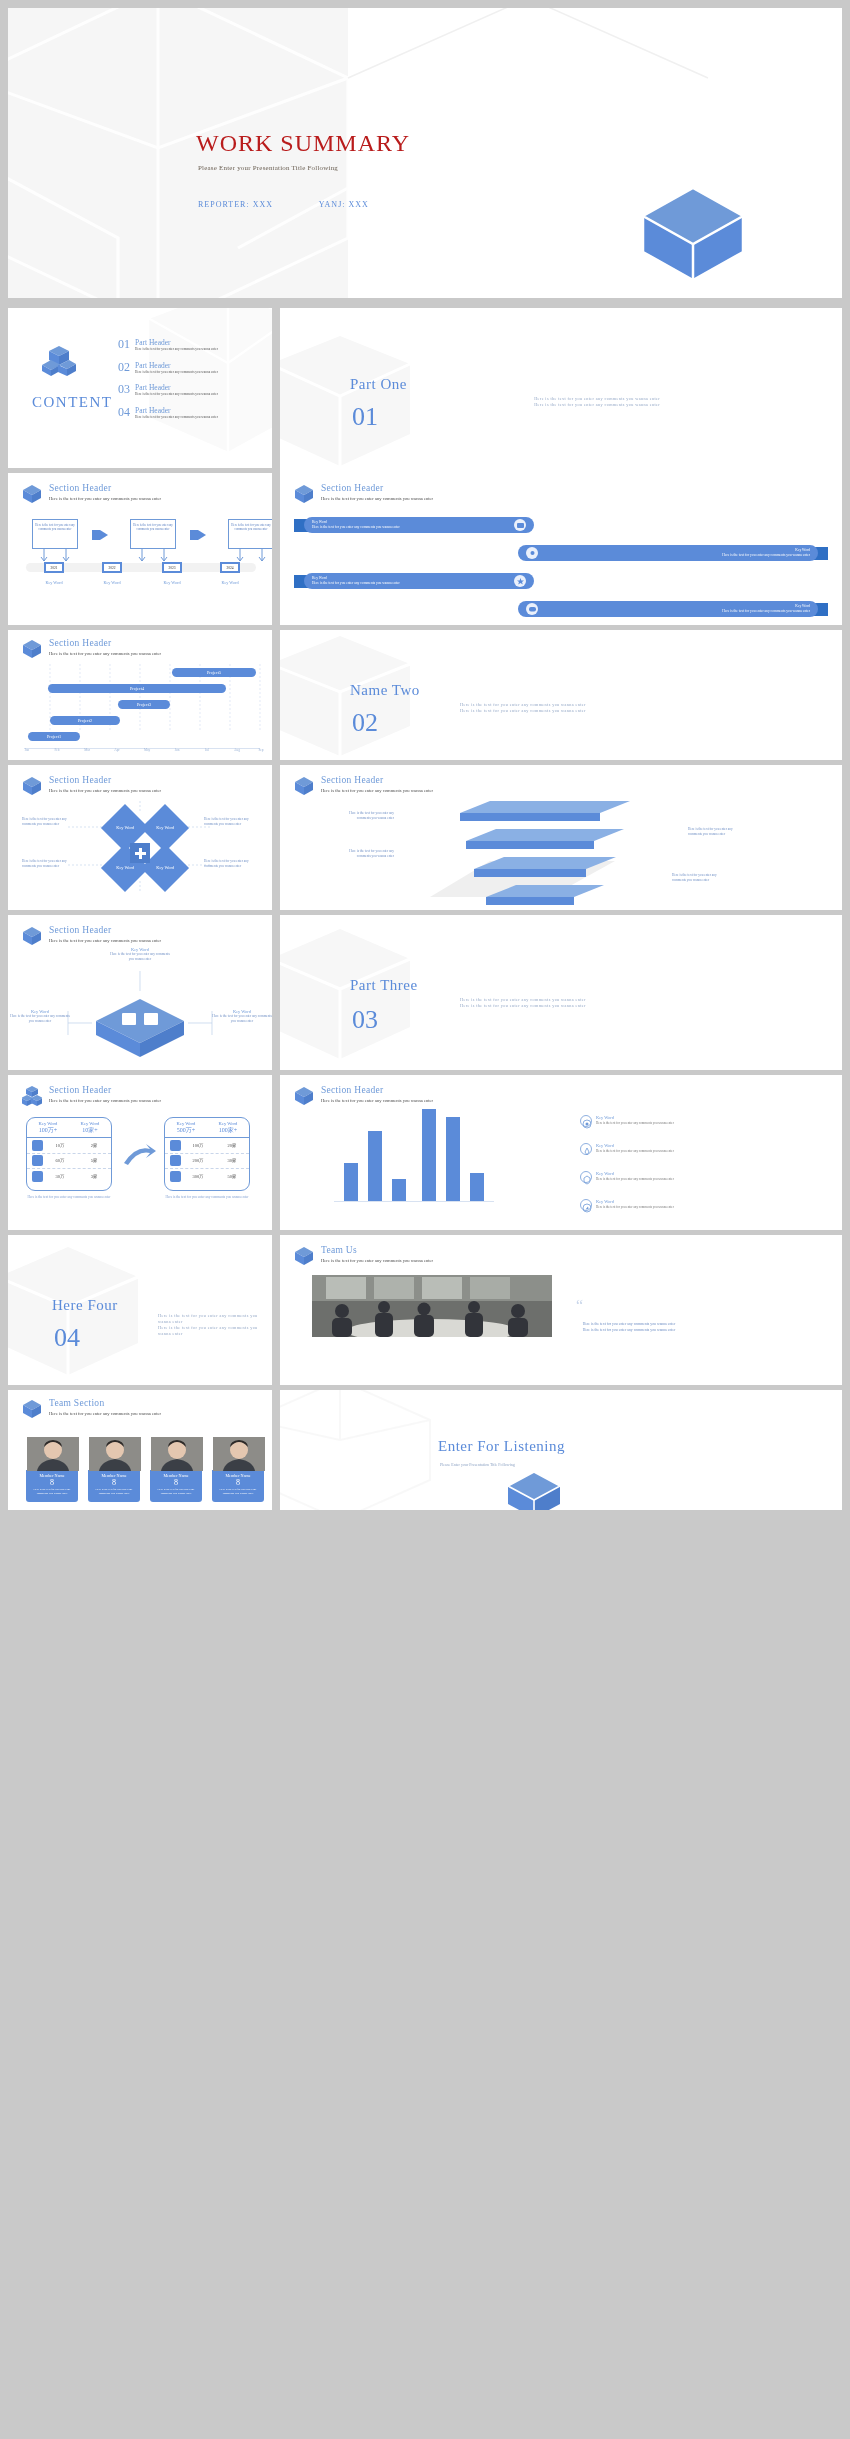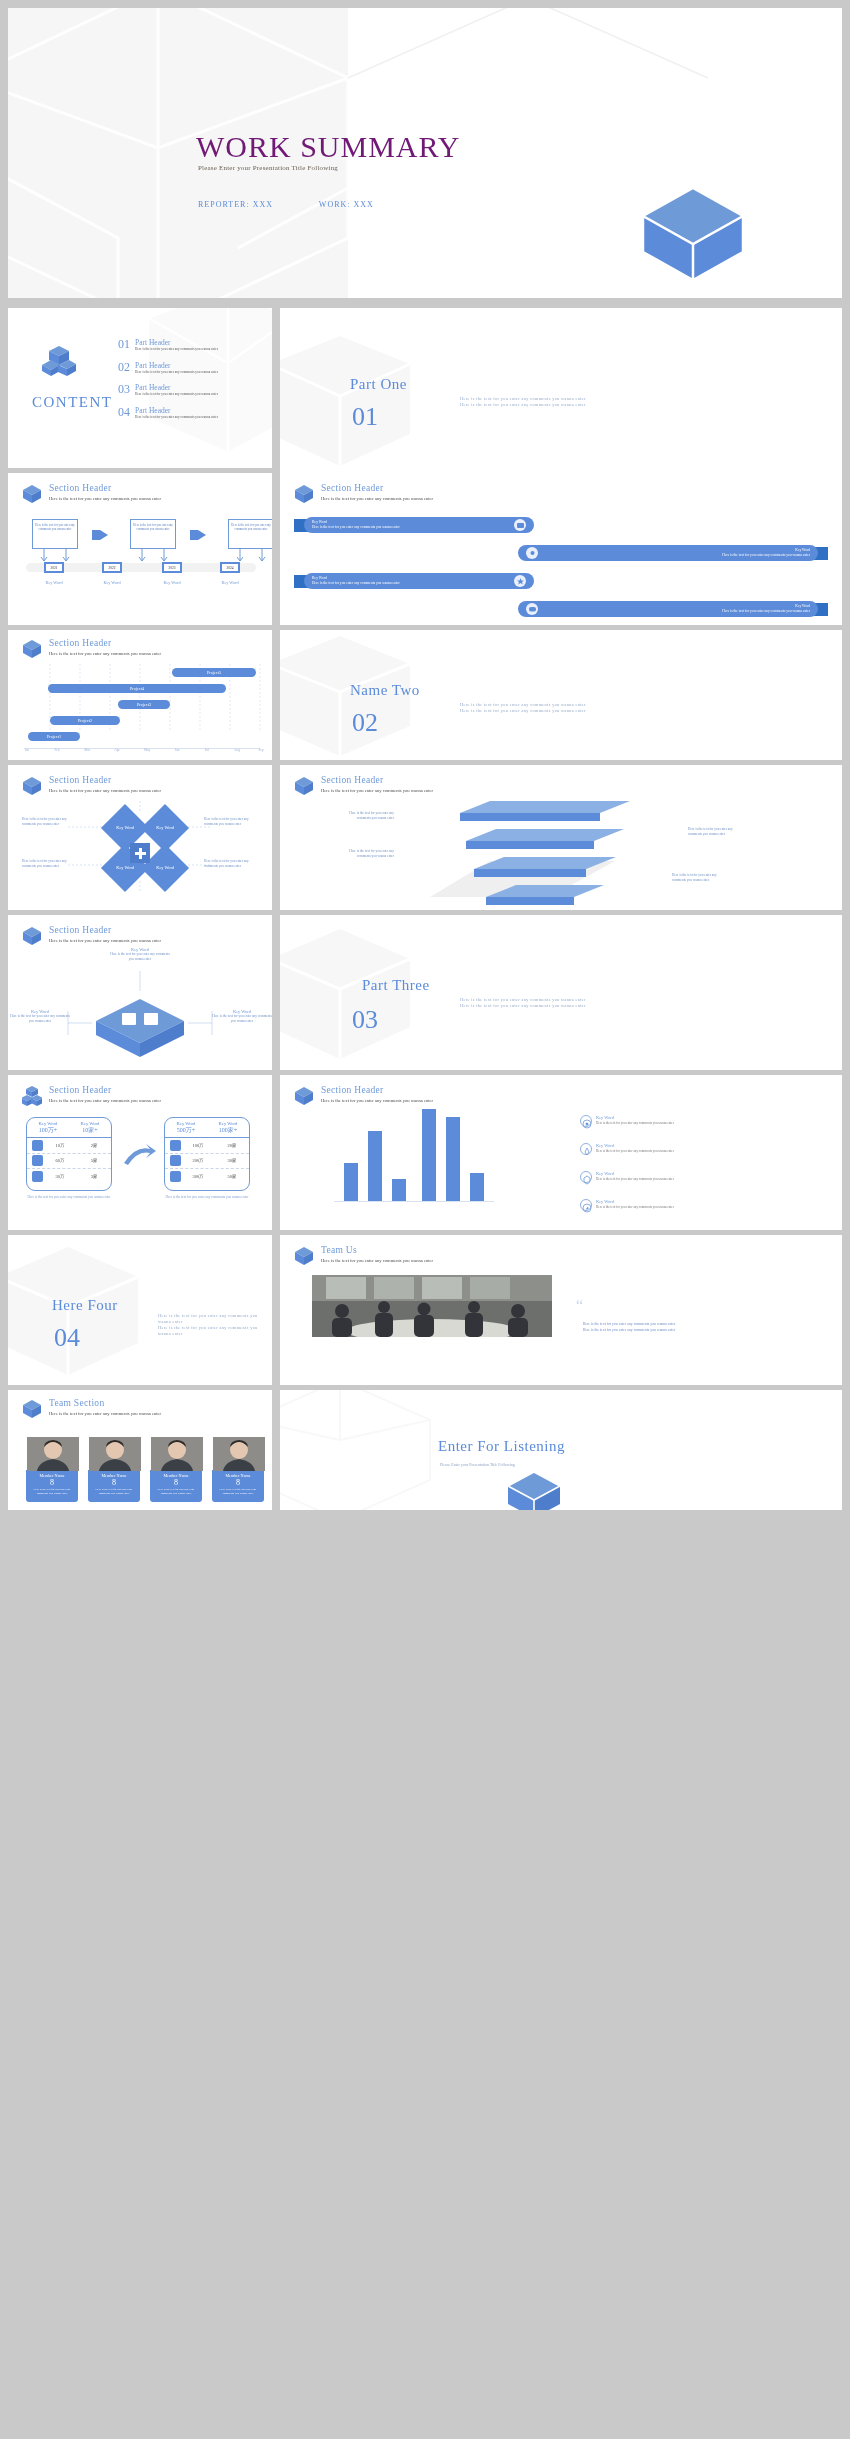--- a/index.html
+++ b/index.html
@@ -24,21 +24,21 @@
     position:absolute;left:0;top:0;width:340px;height:290px;
     background:#f6f6f6;
   }
   .logo { position:absolute; right:28px; top:18px; display:flex; align-items:center; gap:8px;}
   .logo-fan { position:relative; width:64px; height:58px;}
   .logo-text { display:flex; flex-direction:column; align-items:flex-start;}
   .logo-cn { font-family:"DejaVu Sans", sans-serif; font-size:30px; font-weight:bold; color:#6e6e6e; letter-spacing:1px; line-height:32px;}
   .logo-url { font-family:"Liberation Sans", sans-serif; font-size:14px; color:#6e6e6e; letter-spacing:2px;}
   #hero .title {
     position:absolute; left:188px; top:122px;
-    font-size:30px; letter-spacing:1px; color:#701a75;
+    font-size:24px; letter-spacing:1px; color:#b91c1c;
     font-family:"Liberation Serif", serif;
   }
   #hero .subtitle {
     position:absolute; left:190px; top:156px;
     font-size:7px; color:#6d6256; letter-spacing:.2px;
   }
   #hero .meta {
     position:absolute; left:190px; top:192px;
     font-size:8px; color:#5b8bd9; letter-spacing:1px;
   }
@@ -152,21 +152,21 @@
     </g>
   </svg>
 
 
   <div class="title">WORK SUMMARY</div>
   <div class="subtitle">Please Enter your Presentation Title Following</div>
   <div class="meta">
     <span>REPORTER:</span>
     <span>XXX</span>
     <span class="gap"></span>
-    <span>WORK:</span>
+    <span>YANJ:</span>
     <span>XXX</span>
   </div>
 
   <div class="hero-cube">
     <svg width="108" height="96" viewBox="0 0 108 96">
       <path d="M54 2 L104 30 L54 58 L4 30 Z" fill="#6f9ad8"></path>
       <path d="M4 30 L54 58 L54 94 L4 66 Z" fill="#5b8bd9"></path>
       <path d="M104 30 L54 58 L54 94 L104 66 Z" fill="#5b8bd9"></path>
       <path d="M54 2 L104 30 L54 58 L4 30 Z" fill="none" stroke="#fff" stroke-width="2.5"></path>
       <path d="M54 58 L54 94" stroke="#fff" stroke-width="2.5"></path>
@@ -222,21 +222,21 @@
     <div class="item">
       <div class="num">04</div>
       <div>
             <div class="ih">Part Header</div>
            <div class="ib">Here is the text for you enter any comments you wanna enter</div>
           </div>
     </div>
   </div>
 </div>
 
-<div class="slide s-right part" style="top:308px;height:196px;">
+<div class="slide s-right part" style="top:308px;height:196px;text-align:right;">
   <div class="ghost-cube">
     <svg width="160" height="150" viewBox="0 0 160 150">
       <path d="M60 10 L130 38 L130 108 L60 140 L-10 108 L-10 38 Z" fill="#f7f7f7"></path>
       <path d="M-10 38 L60 70 L130 38 M60 70 L60 140" stroke="#ffffff" stroke-width="3" fill="none"></path>
     </svg>
   </div>
   <div class="pt" style="left:70px;top:68px;">Part One</div>
   <div class="pn" style="left:72px;top:94px;">01</div>
   <div class="pd" style="left:180px;top:88px;width:200px;">
     <span>Here is the text for you enter any comments you wanna enter</span><br>
@@ -564,21 +564,21 @@
   </div>
 </div>
 
 <div class="slide s-right part" style="top:915px;height:155px;">
   <div class="ghost-cube" style="top:6px;height:150px;">
     <svg width="160" height="150" viewBox="0 0 160 150">
       <path d="M60 8 L130 38 L130 106 L60 138 L-10 106 L-10 38 Z" fill="#f7f7f7"></path>
       <path d="M-10 38 L60 68 L130 38 M60 68 L60 138" stroke="#ffffff" stroke-width="3" fill="none"></path>
     </svg>
   </div>
-  <div class="pt" style="left:70px;top:62px;margin-left:12px;">Part Three</div>
+  <div class="pt" style="left:70px;top:62px;">Part Three</div>
   <div class="pn" style="left:72px;top:90px;">03</div>
   <div class="pd" style="left:180px;top:82px;width:200px;">
     <span>Here is the text for you enter any comments you wanna enter</span><br>
     <span>Here is the text for you enter any comments you wanna enter</span>
   </div>
 </div>
 
 <div class="slide s-left" style="top:1075px;height:155px;">
   <div class="hdr" style="left:14px;top:10px;">
     <div class="ico">

